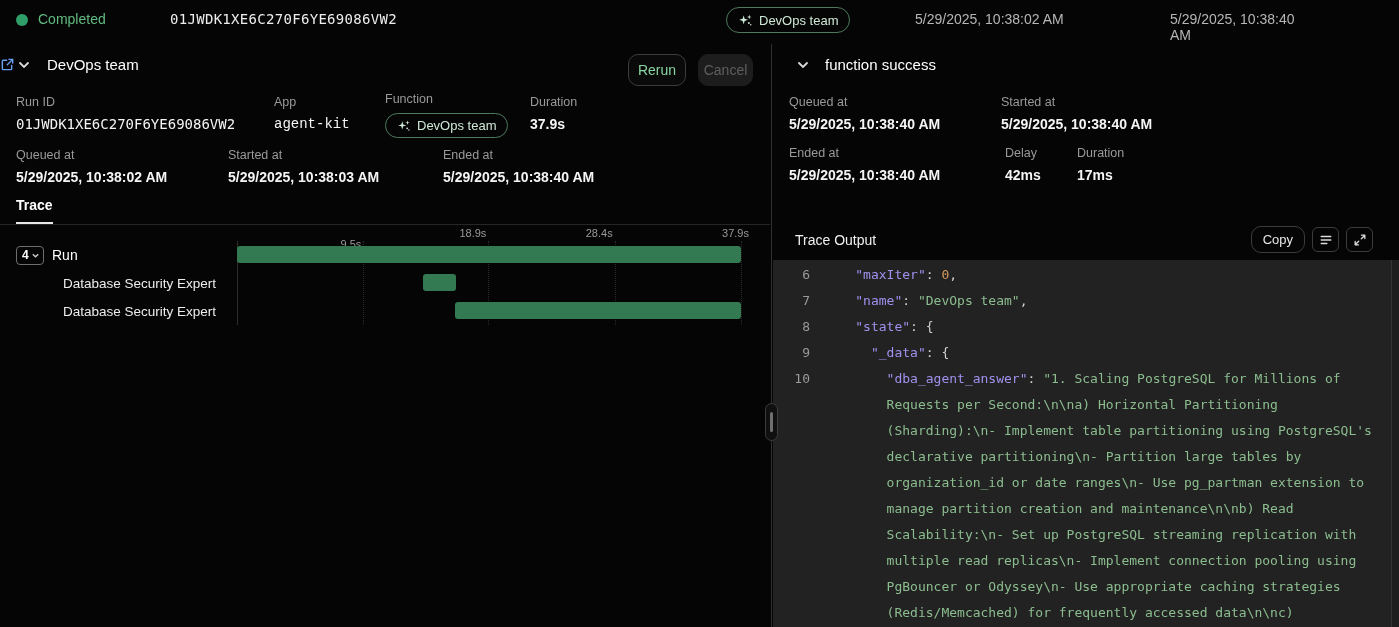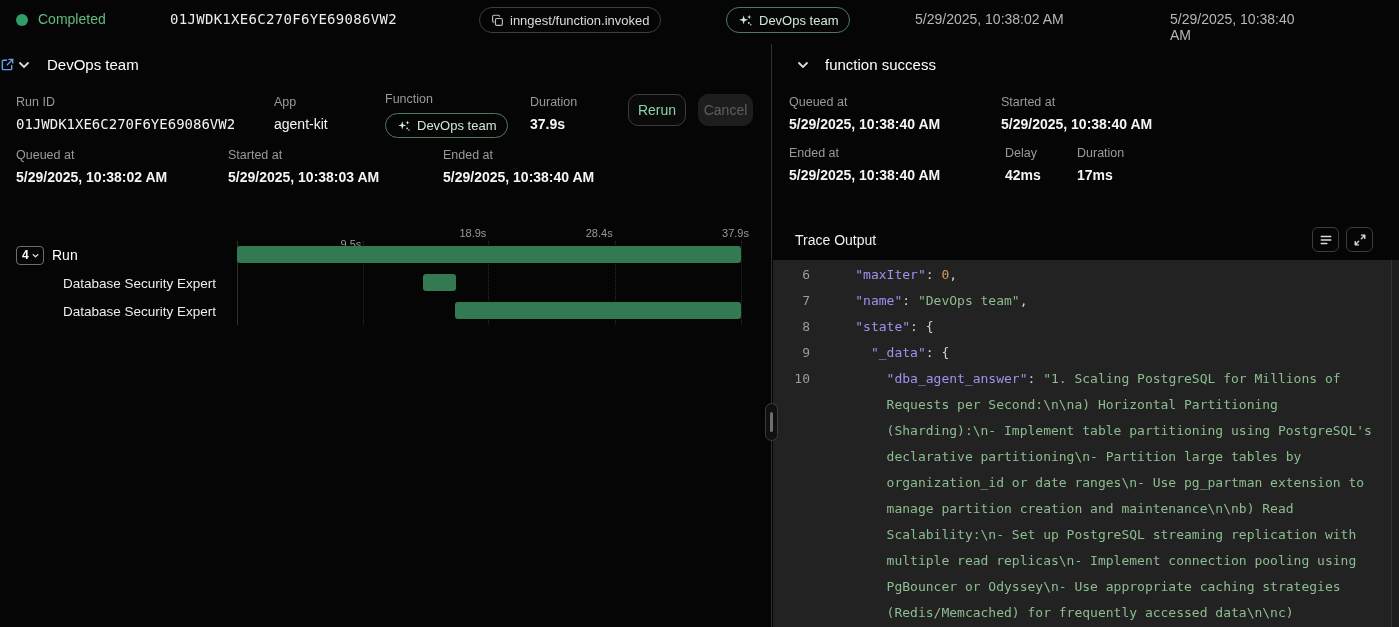--- a/index.html
+++ b/index.html
@@ -32,25 +32,25 @@
 
   
   .panel-head { position:absolute; top:8px; left:0; right:0; height:38px; }
   .chev-btn { position:absolute; top:6px; width:24px; height:24px; background:none; border:none; cursor:pointer; }
   .p-title { position:absolute; top:8px; font-size:15px; font-weight:500; color:#fff; }
   .ext-link { position:absolute; top:9px; }
   .field .lab { font-size:12.5px; color:#9a9a9a; margin-bottom:7px; }
   .field .val { font-size:14px; color:#f5f5f5; }
   .field .val.b { font-weight:bold; }
   .field { position:absolute; }
-  .link { color:#67a2f1; }
+  .link { color:#67a2f1;font-family:Liberation Mono, monospace; }
   .fn-badge { display:inline-flex; align-items:center; gap:6px; height:25px; padding:0 11px; border:1px solid var(--green-border);
               border-radius:13px; font-size:13px; color:var(--green-pale); background:transparent; }
 
-  .btn { border-radius:10px; font-size:14px; cursor:pointer; font-family:inherit;margin-top:40px; }
+  .btn { border-radius:10px; font-size:14px; cursor:pointer; font-family:inherit; }
   .rerun-btn { position:absolute; left:628px; top:6px; width:58px; height:32px; background:#0a0a0a;
                border:1px solid #3c3c3c; color:var(--green-light); }
   .cancel-btn { position:absolute; left:698px; top:6px; width:55px; height:32px; background:#1d1d1d;
                 border:1px solid #1d1d1d; color:#5e5e5e; cursor:default; }
 
   .tabbar { position:absolute; left:0; right:0; height:33px; border-bottom:1px solid #262626; }
   .tab { position:absolute; left:16px; top:5px; font-size:14px; font-weight:600; color:#fff; padding-bottom:9px; border-bottom:2px solid #e8e8e8; cursor:pointer; }
   .lp-tabbar { top:152px; } .rp-tabbar { top:150px; }
 
   .lp-f1 { top:55px; } .lp-f2 { top:108px; }
@@ -90,29 +90,20 @@
   .tok-key { color:#a091ee; } .tok-punc { color:#d2d2d2; } .tok-str { color:#8cbd8f; } .tok-num { color:#d79a5b; }
 </style>
 </head>
 <body>
 
 <div class="topbar">
   <span class="status-dot"></span>
   <span class="status-label">Completed</span>
   <span class="top-runid mono">01JWDK1XE6C270F6YE69086VW2</span>
 
-  <span class="pill event-pill">
-    <span style="display:flex">
-      <svg width="13" height="13" viewBox="0 0 16 16" fill="none" stroke="#bcbcbc" stroke-width="1.4">
-        <rect x="5.5" y="5.5" width="8.5" height="8.5" rx="1.5"></rect>
-        <path d="M10.5 3.5 V3 a1.5 1.5 0 0 0 -1.5 -1.5 H3.5 A1.5 1.5 0 0 0 2 3 v5.5 A1.5 1.5 0 0 0 3.5 10 H4"></path>
-      </svg>
-    </span>
-    <span>inngest/function.invoked</span>
-  </span>
 
   <span class="pill fn-pill-top">
     <span style="display:flex">
       <svg width="15" height="15" viewBox="0 0 16 16" fill="#cfe9d6">
         <path d="M6 2.6 L7.1 6.2 L10.7 7.3 L7.1 8.4 L6 12 L4.9 8.4 L1.3 7.3 L4.9 6.2 Z"></path>
         <path d="M12 1.8 L12.6 3.6 L14.4 4.2 L12.6 4.8 L12 6.6 L11.4 4.8 L9.6 4.2 L11.4 3.6 Z"></path>
         <circle cx="11.6" cy="10.6" r="1"></circle>
         <circle cx="13.6" cy="12.6" r="0.8"></circle>
       </svg>
     </span>
@@ -175,20 +166,23 @@
   </div>
   <div class="field lp-f2" style="left:228px">
     <div class="lab">Started at</div>
     <div class="val b">5/29/2025, 10:38:03 AM</div>
   </div>
   <div class="field lp-f2" style="left:443px">
     <div class="lab">Ended at</div>
     <div class="val b">5/29/2025, 10:38:40 AM</div>
   </div>
 
+  <div class="tabbar lp-tabbar">
+    <span class="tab">Trace</span>
+  </div>
 
   <div class="trace">
     <div class="trace-axis">
         <span class="axis-tick" style="left: 361.332px; margin-top: 11px;">9.5s</span>
         <span class="axis-tick" style="left: 486.335px;">18.9s</span>
         <span class="axis-tick" style="left: 612.668px;">28.4s</span>
         <span class="axis-tick" style="left: 749px;">37.9s</span>
       </div>
     <div class="trace-rows">
         <div class="start-line"></div>

